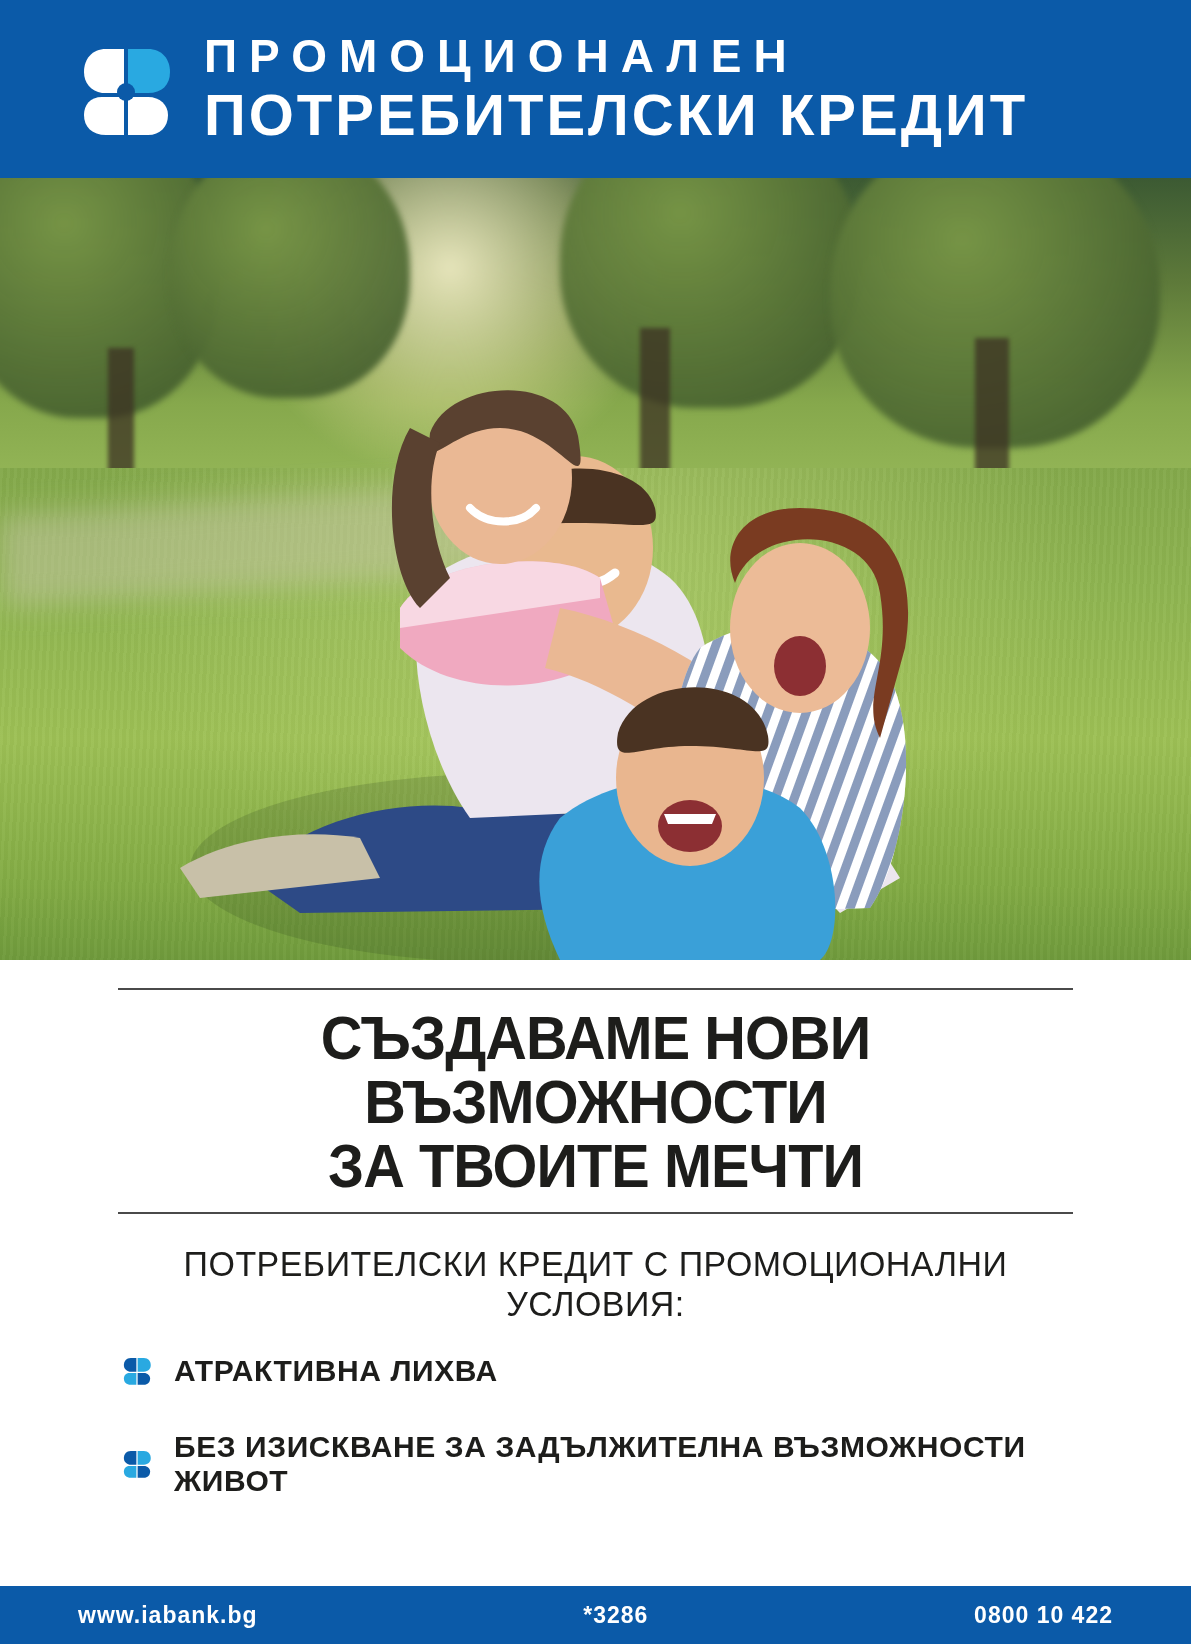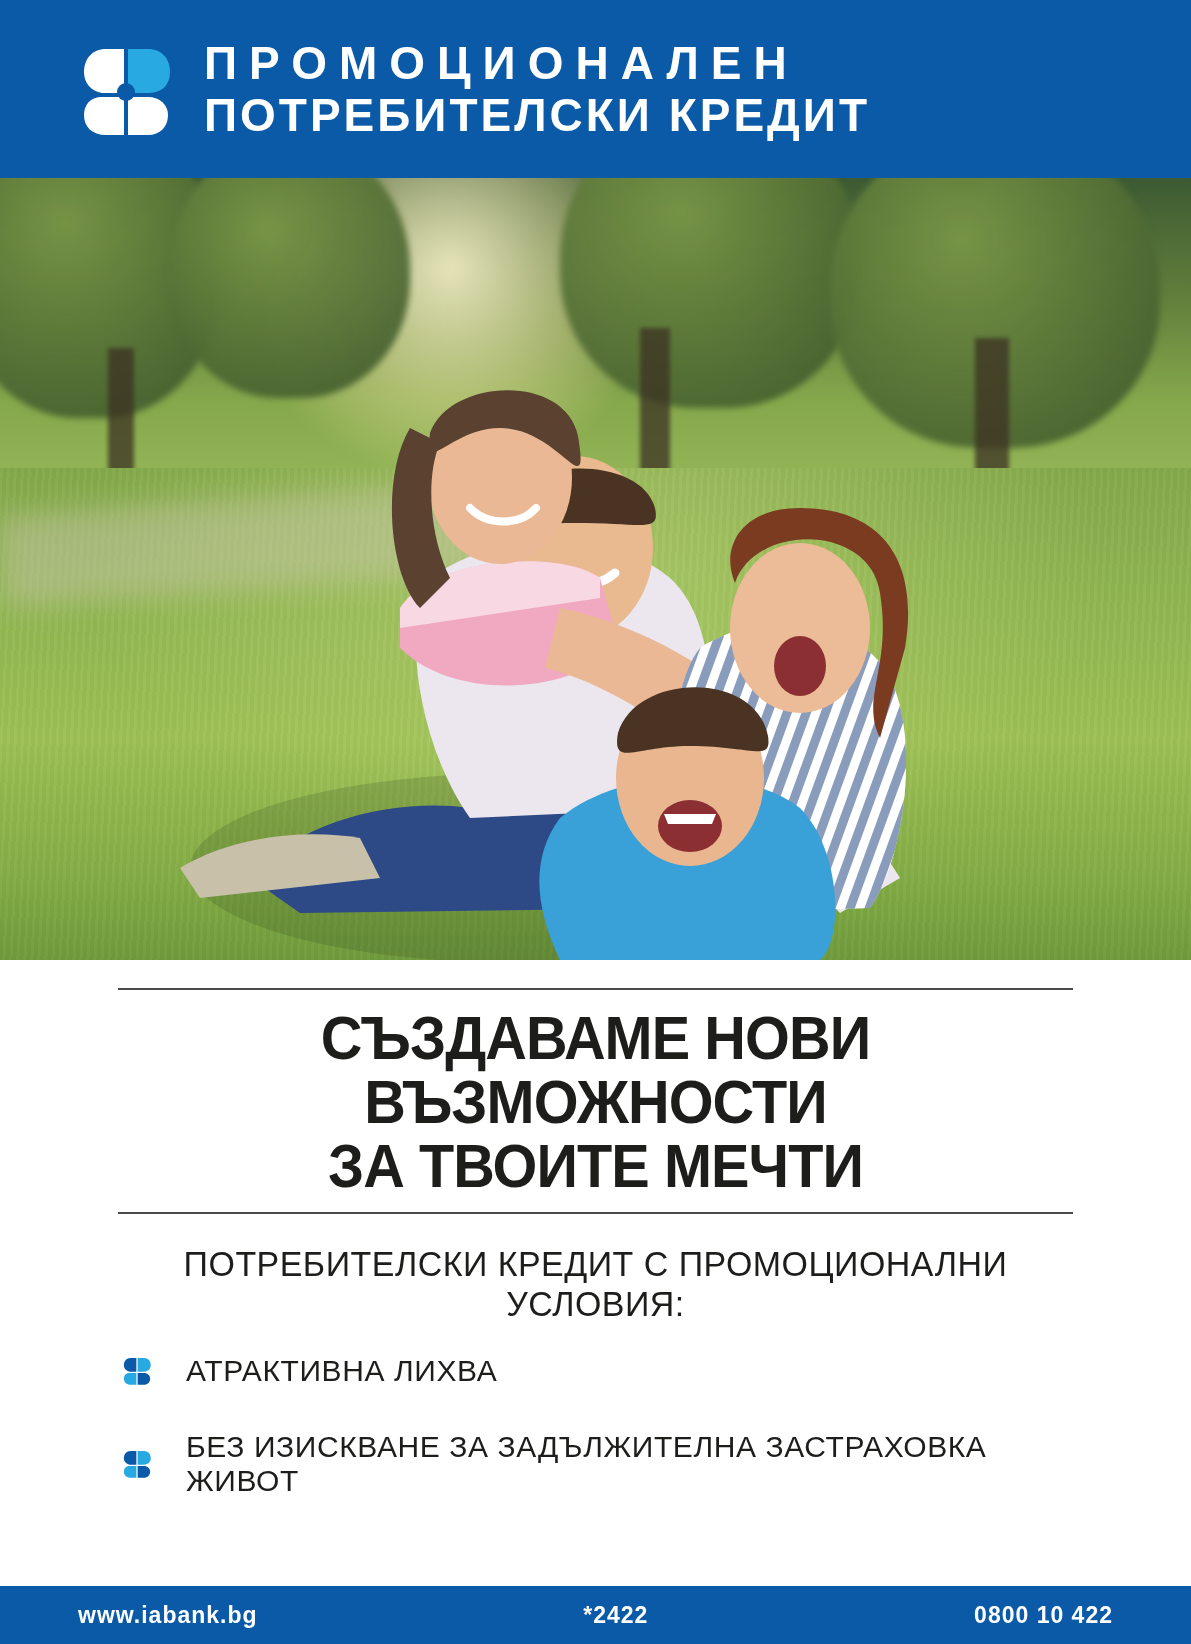--- a/index.html
+++ b/index.html
@@ -54,21 +54,21 @@
     color: #ffffff;
     font-weight: bold;
     font-size: 46px;
     letter-spacing: 12px;
     line-height: 1.05;
     white-space: nowrap;
   }
   .header-line2 {
     color: #ffffff;
     font-weight: bold;
-    font-size: 46px;
+    font-size: 58px;
     letter-spacing: 3px;
     line-height: 1.05;
     white-space: nowrap;
     margin-top: 4px;
   }
 
   
   .photo {
     position: relative;
     height: 782px;
@@ -177,22 +177,21 @@
   .bullet-icon {
     width: 30px;
     height: 30px;
     flex: 0 0 auto;
     margin-right: 22px;
   }
   .bullet-text {
     color: #1d1d1b;
     font-size: 30px;
     letter-spacing: 0.6px;
-    font-weight: 400;
-    margin-left: 12px;
+    font-weight: 700;
   }
 
   
   .footer {
     background: #0b5aa8;
     height: 58px;
     display: flex;
     align-items: center;
     justify-content: space-between;
     padding: 0 78px;
@@ -310,25 +309,25 @@
 
       <div class="bullet">
         <span class="bullet-icon">
           <svg width="30" height="30" viewBox="0 0 96 96">
             <path d="M46 6 H28 C14 6 6 16 6 29 C6 40 13 48 24 50 L46 50 Z" fill="#0b5aa8"></path>
             <path d="M50 6 H70 C84 6 92 16 92 29 C92 42 84 50 70 50 H50 Z" fill="#29a9e1"></path>
             <path d="M46 54 H24 C12 54 6 62 6 72 C6 84 14 92 28 92 H46 Z" fill="#29a9e1"></path>
             <path d="M50 54 H70 C82 54 90 62 90 72 C90 84 82 92 70 92 H50 Z" fill="#0b5aa8"></path>
           </svg>
         </span>
-        <span class="bullet-text">БЕЗ ИЗИСКВАНЕ ЗА ЗАДЪЛЖИТЕЛНА ЗАСТРАХОВКА ЖИВОТ</span>
+        <span class="bullet-text">БЕЗ ИЗИСКВАНЕ ЗА ЗАДЪЛЖИТЕЛНА ВЪЗМОЖНОСТИ ЖИВОТ</span>
       </div>
 
     </div>
   </div>
 
   <div class="footer">
     <div class="footer-left">www.iabank.bg</div>
-    <div class="footer-center">*2422</div>
+    <div class="footer-center">*3286</div>
     <div class="footer-right">0800 10 422</div>
   </div>
 
 </div>
 
 </body></html>

